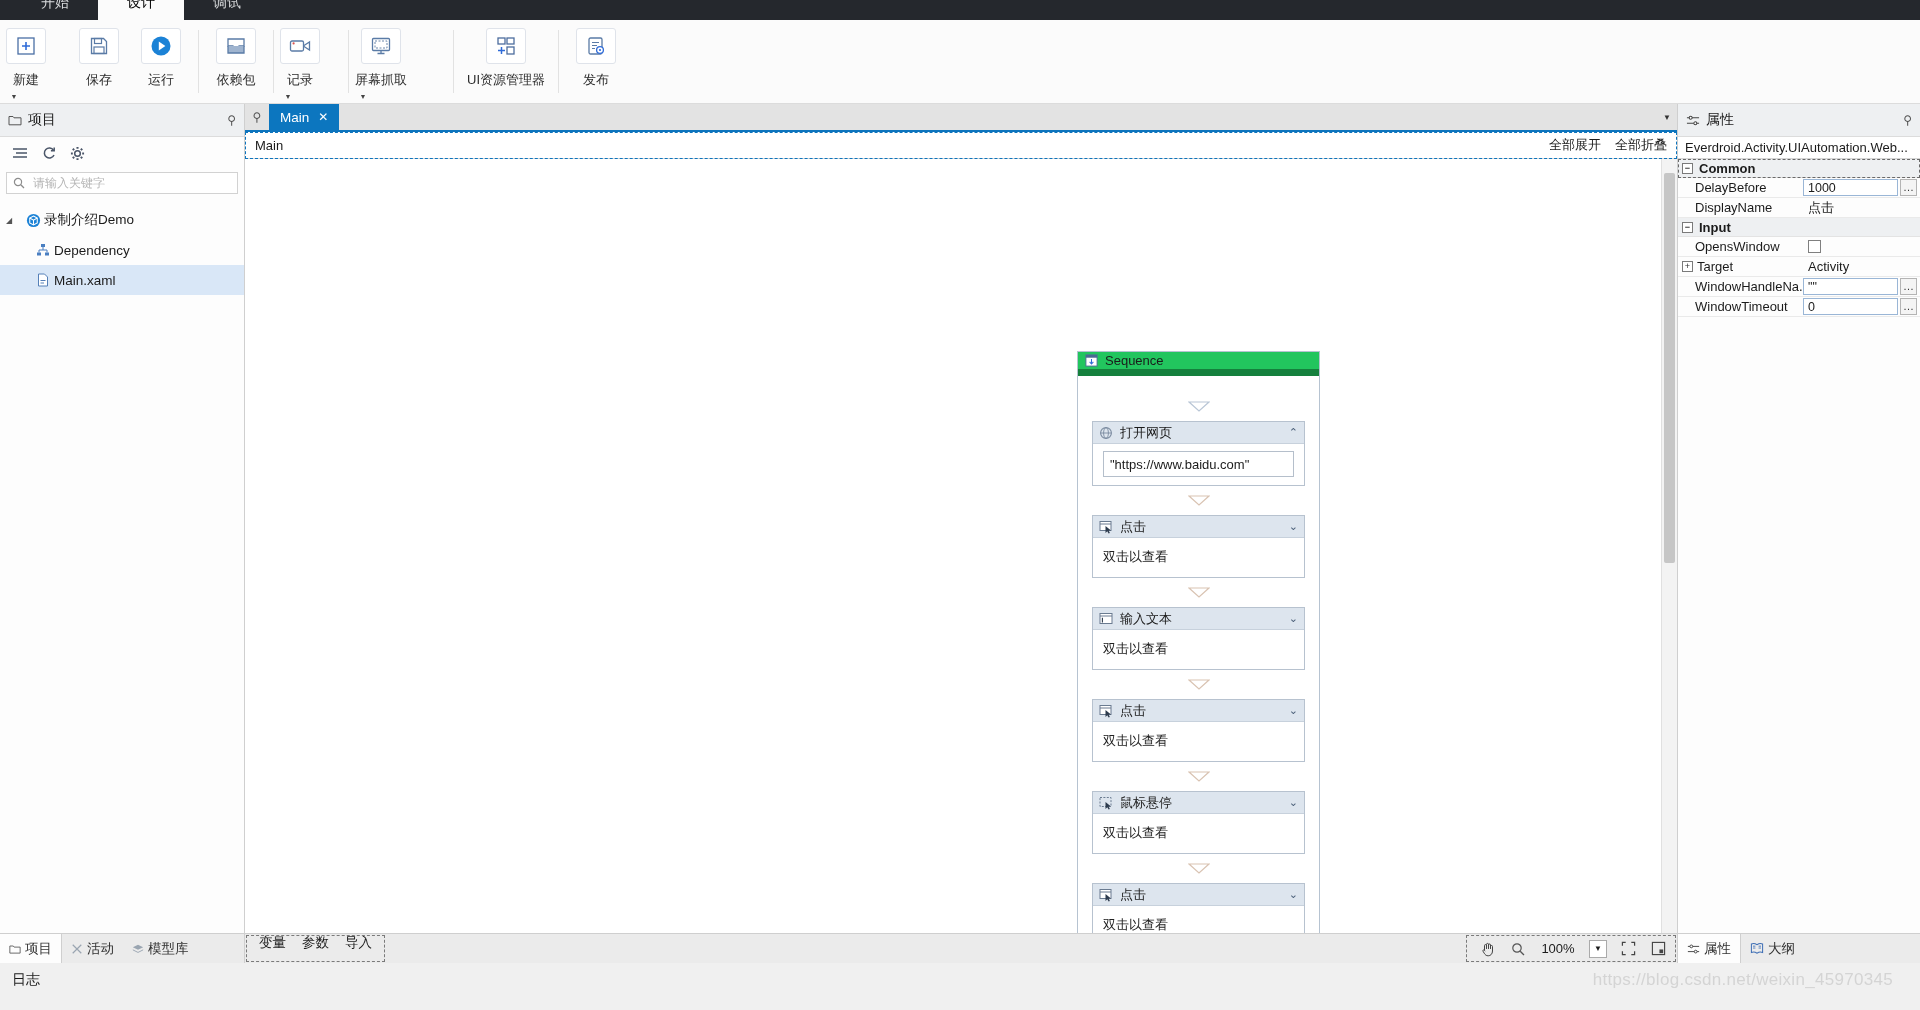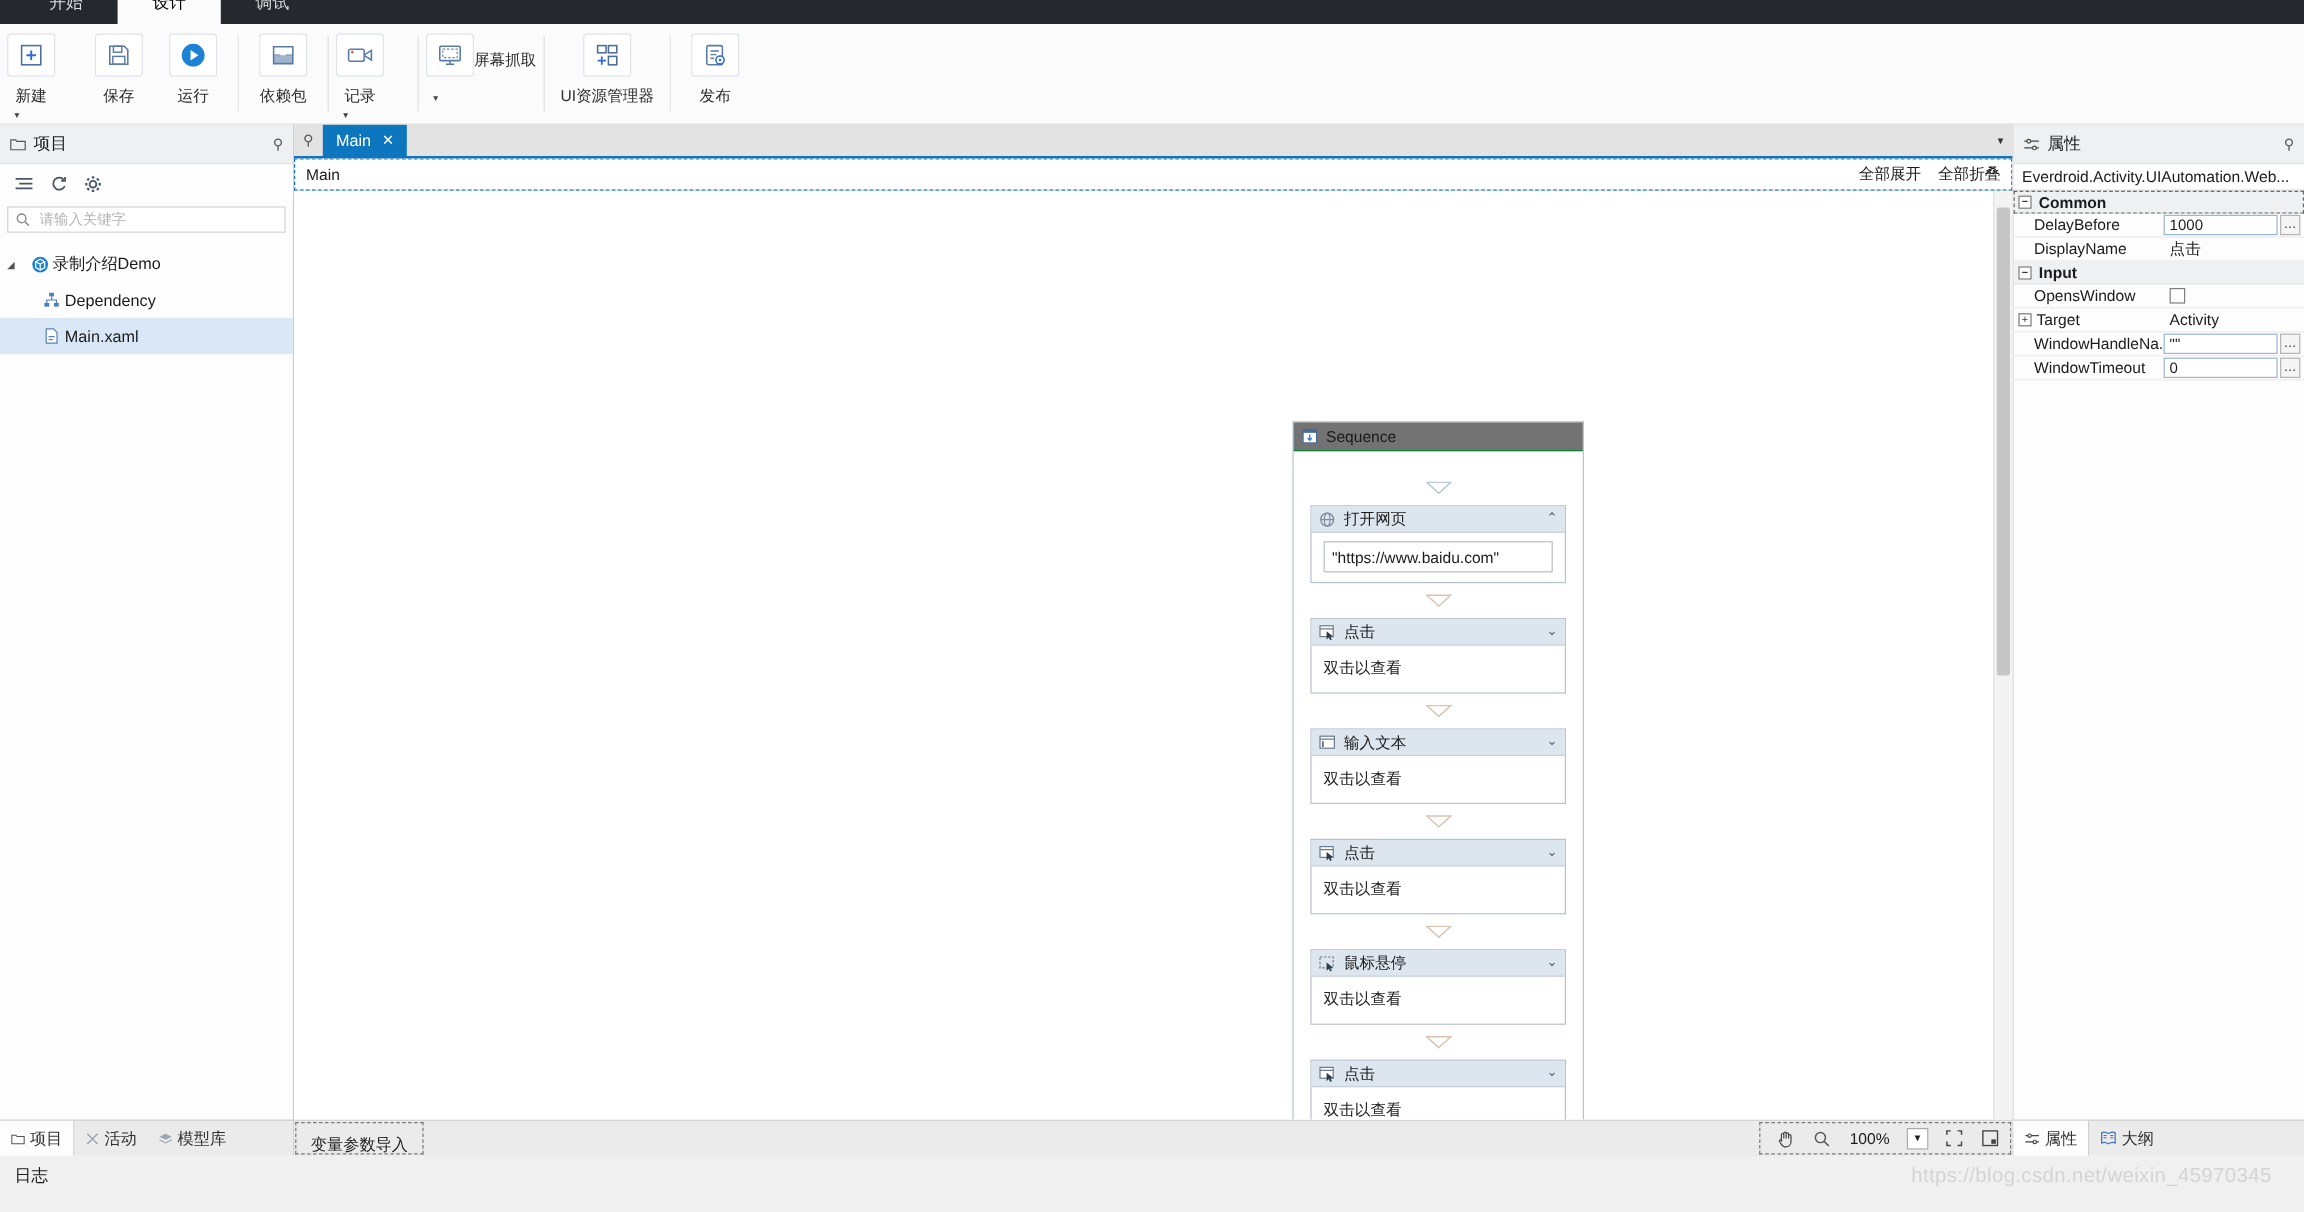--- a/index.html
+++ b/index.html
@@ -106,21 +106,21 @@
   .bread .lnk { margin-left:14px; cursor:default; }
 
   .canvas { flex:1; background:#fff; position:relative; overflow:hidden; }
   .canvas-scroll { position:absolute; inset:0; overflow:hidden; }
 
   .seq {
     position:absolute; left:832px; top:192px; width:243px;
     border:1px solid #b6c3d1; background:#fff;
   }
   .seq-head {
-    height:24px; background:#737373; border-bottom:1px solid #15803d;
+    height:24px; background:#22c55e; border-bottom:7px solid #15803d;
     display:flex; align-items:center; gap:7px; padding:0 7px; font-size:13px;
   }
   .seq-body { padding:16px 14px 0 14px; }
 
   .arrow { display:flex; justify-content:center; margin:9px 0; }
   .arrow svg { display:block; }
 
   .act { border:1px solid #b7c2cf; background:#fff; }
   .act-head {
     height:22px; background:#dde5ee; display:flex; align-items:center;
@@ -141,21 +141,21 @@
   }
   .vscroll .thumb {
     position:absolute; left:2px; right:2px; top:14px; height:390px;
     background:#c6c6c6; border-radius:2px;
   }
 
   .designer-status {
     height:30px; background:#ebebeb; border-top:1px solid #cfcfcf;
     display:flex; align-items:center; font-size:13.5px;
   }
-  .ds-left { display:flex; align-items:flex-end; padding:0 14px;
+  .ds-left { display:flex; align-items:flex-start; gap:16px; padding:0 14px;
              outline:1px dashed #7a7a7a; outline-offset:-2px; height:100%; }
   .ds-left span { cursor:default; }
   .ds-right { margin-left:auto; display:flex; align-items:center; gap:12px;
               padding:0 10px 0 14px; outline:1px dashed #7a7a7a; outline-offset:-2px; height:100%; }
   .zoomval { font-size:13px; min-width:38px; text-align:center; }
   .smallbtn { width:18px; height:18px; border:1px solid #aaa; background:#fff;
               display:flex; align-items:center; justify-content:center; font-size:8px; }
   .sqbtn { width:18px; height:18px; display:flex; align-items:center; justify-content:center; }
 
   
@@ -274,21 +274,21 @@
         </svg>
       </div>
       <div class="rlabel">记录</div>
     </div>
     <div class="split-arrow">▼</div>
   </div>
 
   <div class="rsep"></div>
 
   <div class="rbtn rbtn-wide split">
-    <div style="display:flex;flex-direction:row;align-items:center;">
+    <div style="display:flex;flex-direction:column;align-items:center;">
       <div class="ricon">
         <svg class="ico" width="22" height="22" viewBox="0 0 22 22">
           <rect x="2.5" y="3.5" width="17" height="12" rx="1" fill="none" stroke="#5a7ba6" stroke-width="1.3"></rect>
           <rect x="5" y="6" width="12" height="7" fill="none" stroke="#6b86ab" stroke-width="1" stroke-dasharray="2 1.5"></rect>
           <path d="M11 15.5v3M7.5 18.5h7" stroke="#5a7ba6" stroke-width="1.3"></path>
         </svg>
       </div>
       <div class="rlabel">屏幕抓取</div>
     </div>
     <div class="split-arrow">▼</div>

